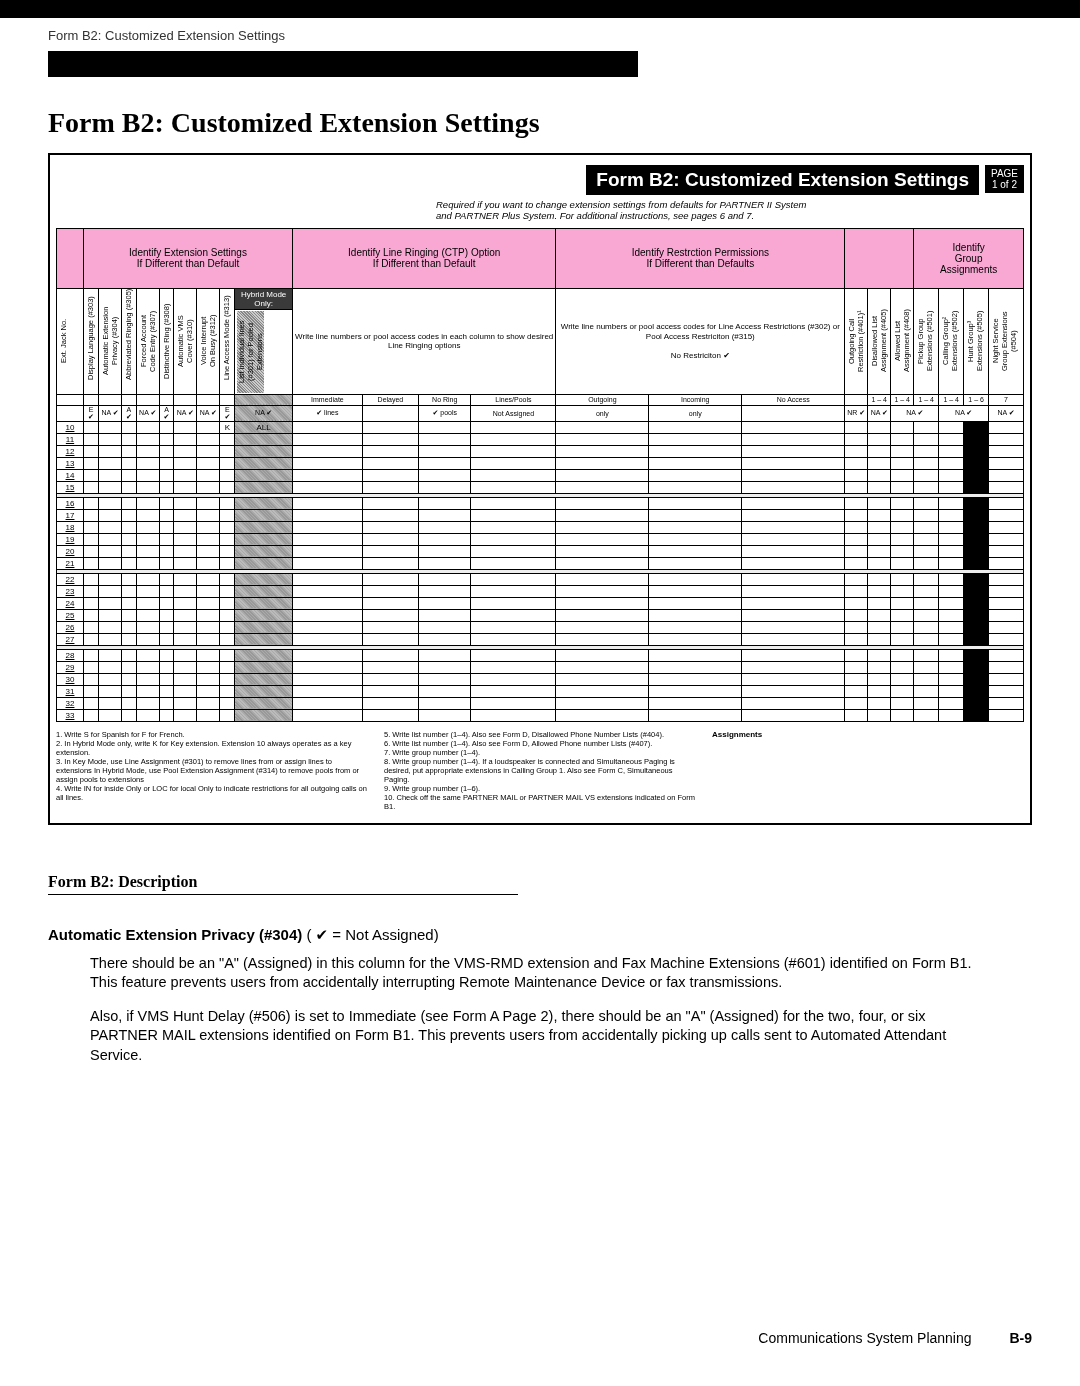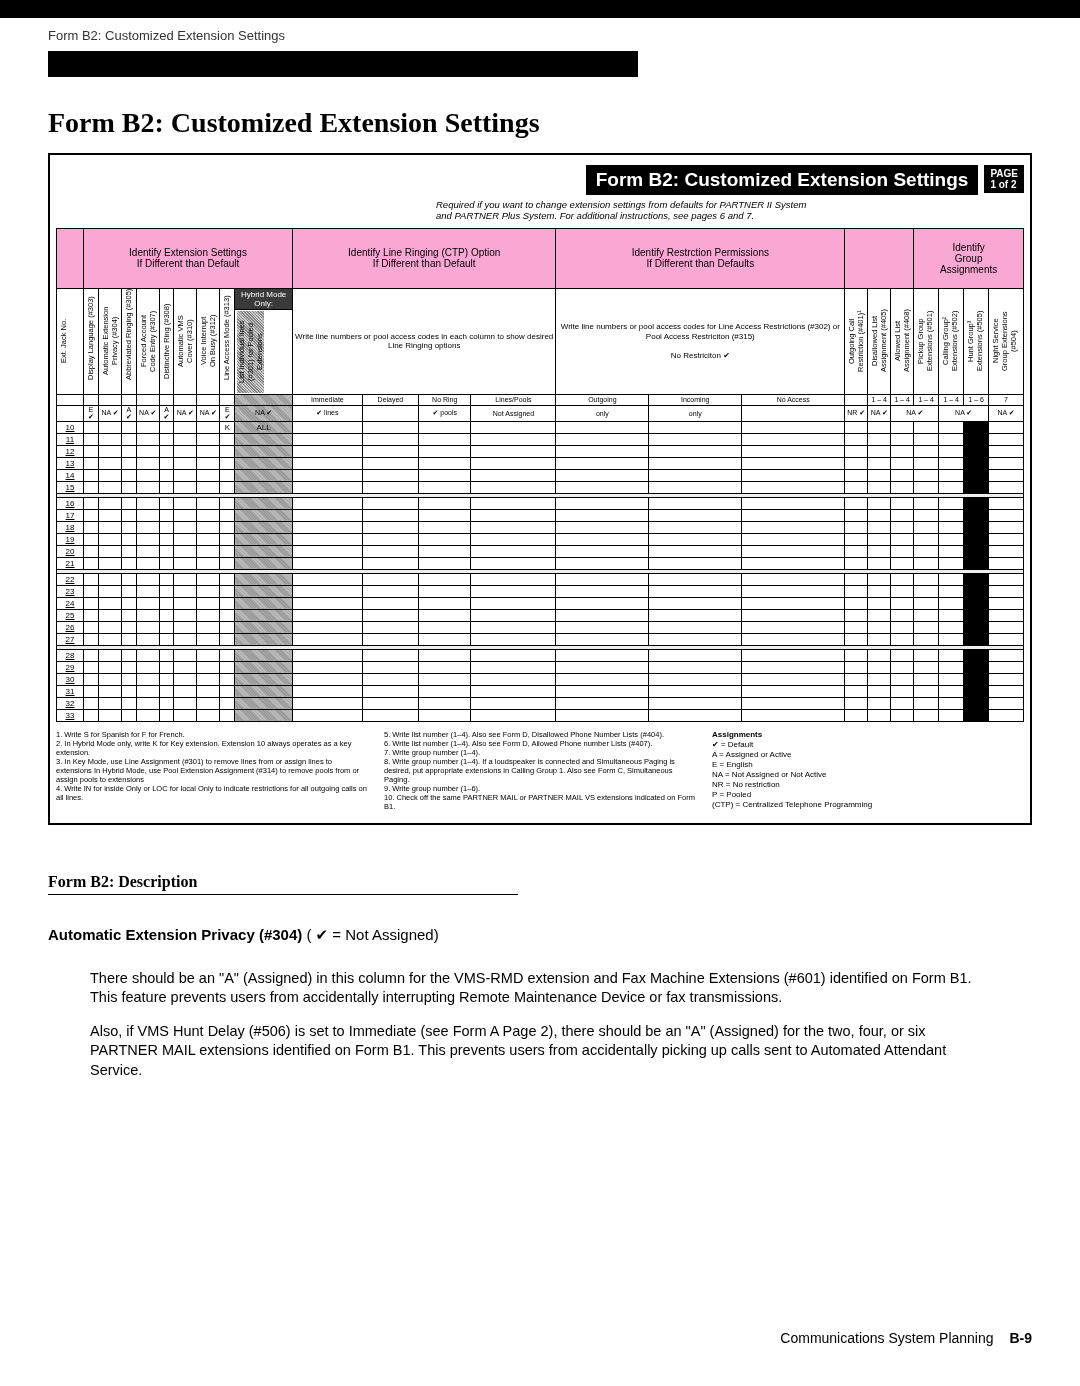--- a/index.html
+++ b/index.html
@@ -56,22 +56,23 @@
     color: #fff;
     font-weight: bold;
     font-size: 19px;
     padding: 4px 10px;
     font-family: Arial, sans-serif;
   }
   .page-badge {
     background: #000;
     color: #fff;
     font-size: 10px;
-    font-weight: bold;
+    font-weight: normal;
     padding: 3px 6px;
+    text-align: center;
     line-height: 1.1;
   }
   .required-text {
     font-size: 9.5px;
     text-align: left;
     margin-left: 380px;
     margin-bottom: 6px;
     line-height: 1.2;
     font-style: italic;
   }
@@ -124,36 +125,36 @@
     font-size: 16px;
     border-bottom: 1.5px solid #000;
     padding-bottom: 3px;
     display: inline-block;
     width: 470px;
     margin-bottom: 31px;
   }
   .feature-title {
     font-weight: bold;
     font-size: 15px;
-    margin-bottom: 25px;
+    margin-bottom: 10px;
   }
   .feature-title .note { font-weight: normal; }
   .body-text {
     font-size: 14.5px;
     line-height: 1.35;
     margin: 0 0 14px 42px;
     max-width: 900px;
   }
   .footer {
     position: absolute;
     bottom: 40px;
     right: 48px;
     font-size: 14px;
   }
-  .footer .pg { font-weight: bold; margin-left: 12px; }
+  .footer .pg { font-weight: bold; margin-left: 34px; }
   .subdef td { font-size: 7px; padding: 0 1px; height: 11px; }
   .hatched { background: repeating-linear-gradient(45deg,#888,#888 1px,#ccc 1px,#ccc 2px); }
   .black-fill { background: #000; }
 </style>
 </head>
 <body>
 
 <div class="header-band"></div>
 <div class="header-label">Form B2: Customized Extension Settings</div>
 <div class="thick-bar"></div>
@@ -965,29 +966,20 @@
       <div class="col" id="fn-mid">
           <div>5. Write list number (1–4). Also see Form D, Disallowed Phone Number Lists (#404).</div>
           <div>6. Write list number (1–4). Also see Form D, Allowed Phone number Lists (#407).</div>
           <div>7. Write group number (1–4).</div>
           <div>8. Write group number (1–4). If a loudspeaker is connected and Simultaneous Paging is desired, put appropriate extensions in Calling Group 1. Also see Form C, Simultaneous Paging.</div>
           <div>9. Write group number (1–6).</div>
           <div>10. Check off the same PARTNER MAIL or PARTNER MAIL VS extensions indicated on Form B1.</div>
         </div>
       <div class="col assignments">
         <b>Assignments</b>
-        <div id="assign-list">
-            <div>✔   =  Default</div>
-            <div>A    =   Assigned or Active</div>
-            <div>E    =   English</div>
-            <div>NA  =   Not Assigned or Not Active</div>
-            <div>NR  =   No   restriction</div>
-            <div>P    =   Pooled</div>
-            <div>(CTP) =  Centralized   Telephone   Programming</div>
-          </div>
       </div>
     </div>
 
   </div>
 </div>
 
 <div class="desc-section">
   <div class="desc-heading">Form B2: Description</div>
   <div class="feature-title">
     <span>Automatic Extension Privacy (#304)</span>

